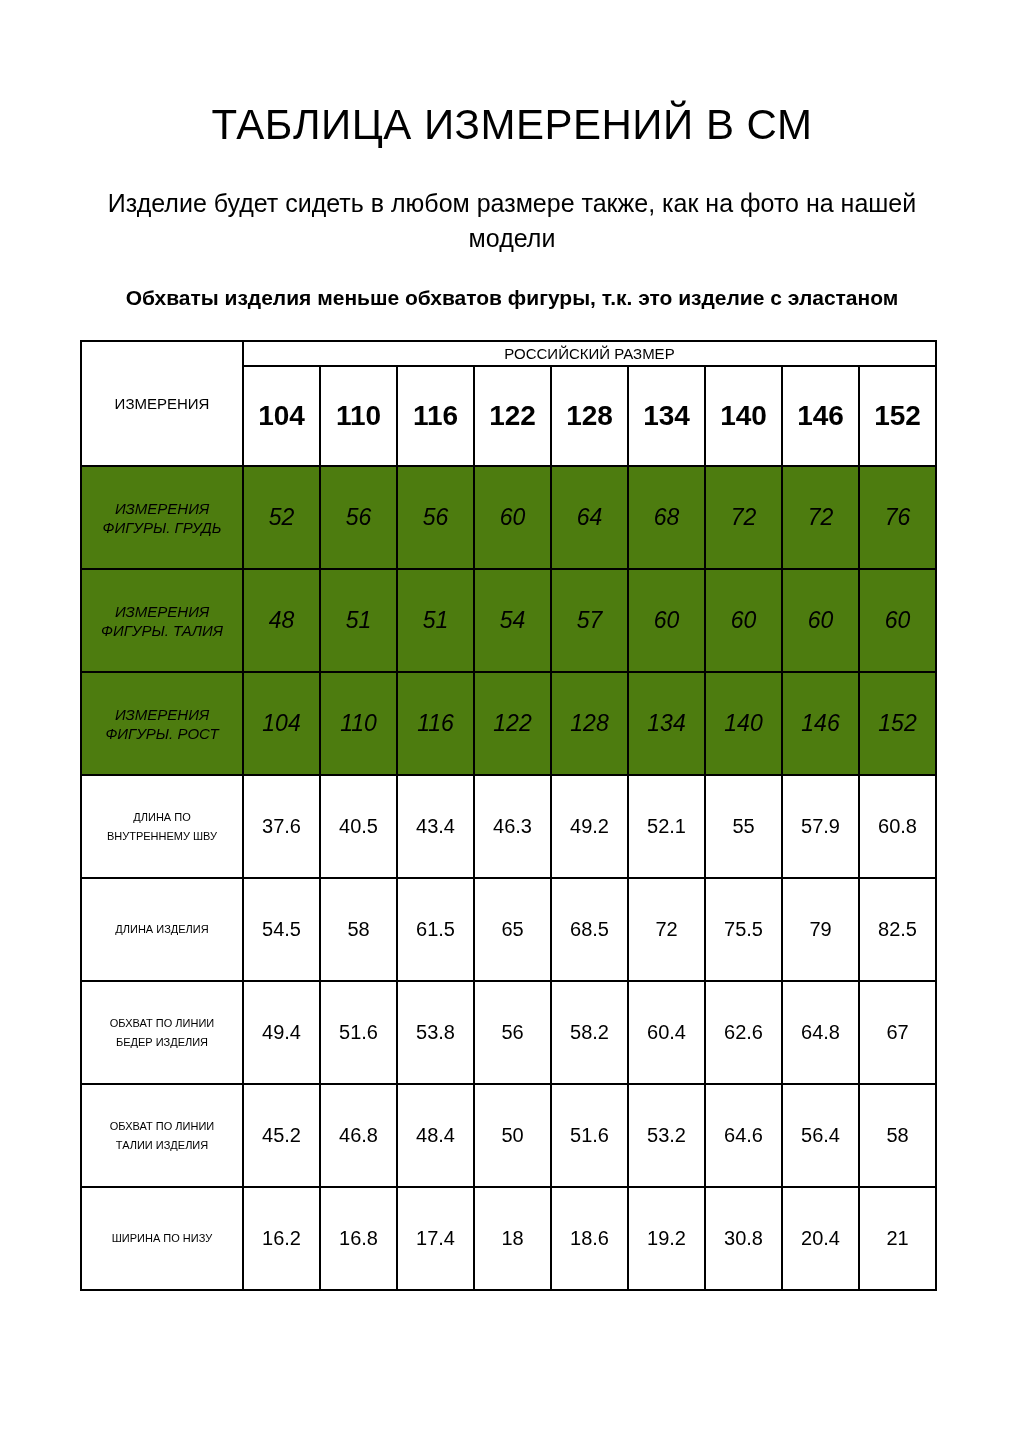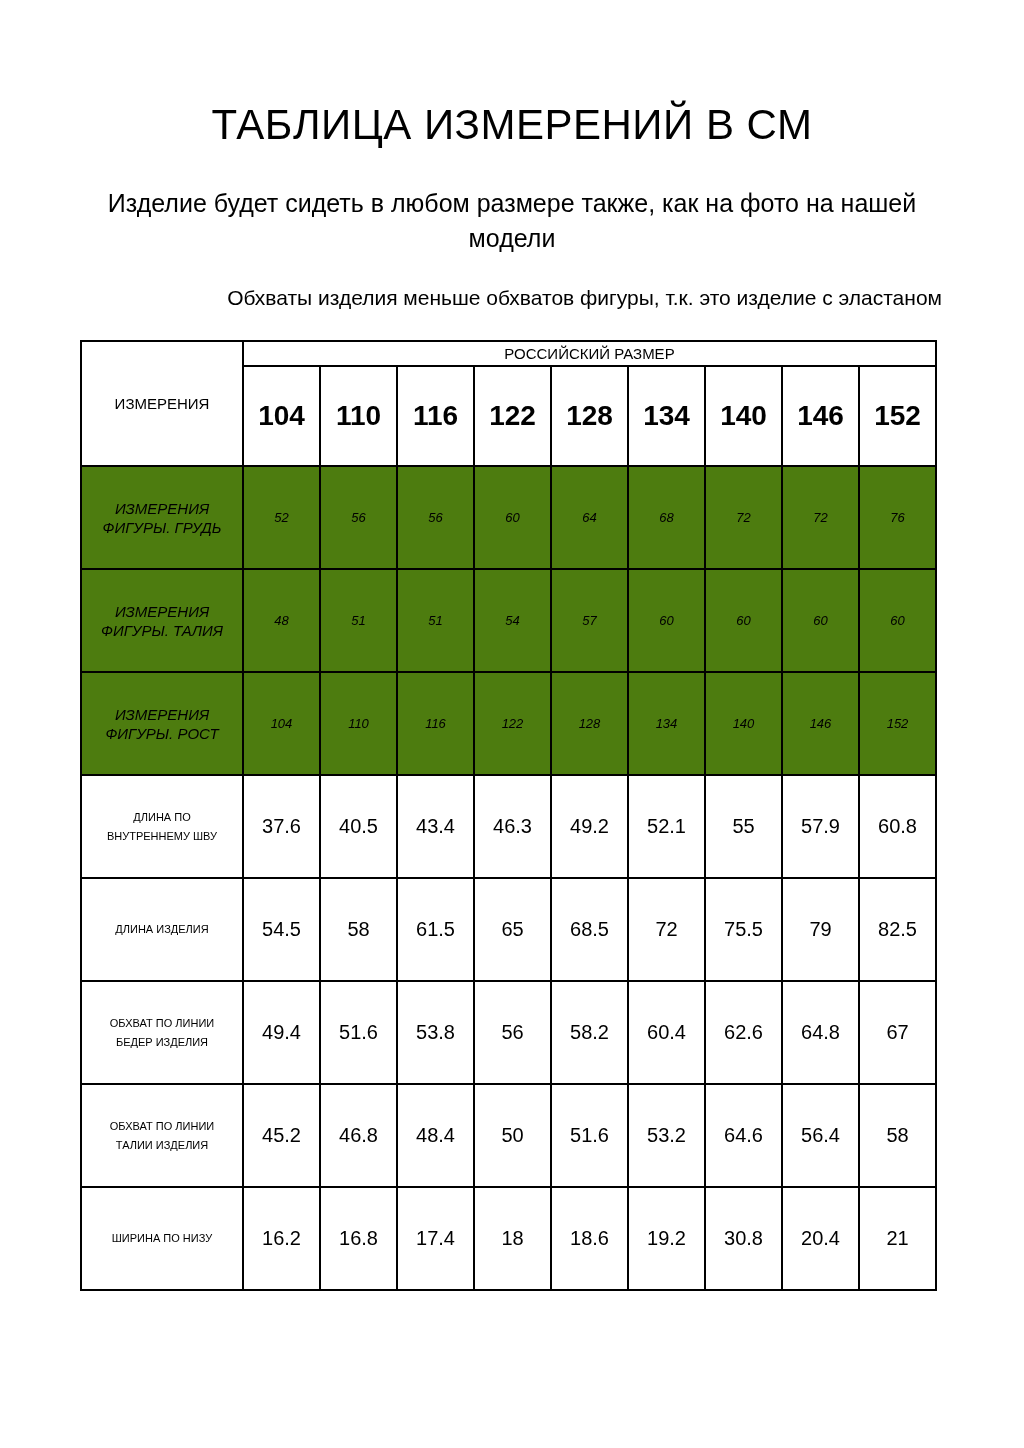--- a/index.html
+++ b/index.html
@@ -37,24 +37,24 @@
     margin: 36px auto 0 auto;
     max-width: 820px;
     text-align: center;
     font-size: 25px;
     line-height: 35px;
     font-weight: 400;
   }
   .note-secondary {
     margin: 28px auto 0 auto;
     max-width: 860px;
-    text-align: right;
+    text-align: center;
     font-size: 21px;
     line-height: 28px;
-    font-weight: 400;
+    font-weight: 700;
   }
   table.size-table {
     border-collapse: collapse;
     table-layout: fixed;
     width: 857px;
     margin: 28px 0 0 80px;
   }
   table.size-table th,
   table.size-table td {
     border: 2px solid #000000;
@@ -83,21 +83,21 @@
   tr.data-row { height: 103px; }
   tr.data-row td.row-label {
     font-size: 11px;
     line-height: 19px;
     font-weight: 400;
     padding: 2px 12px;
   }
   tr.data-row td.value-cell { font-size: 20px; }
   tr.data-row.shaded td { background: #4d7c0f; font-style: italic; }
   tr.data-row.shaded td.row-label { font-size: 15px; }
-  tr.data-row.shaded td.value-cell { font-size: 13px; }
+  tr.data-row.shaded td.value-cell { font-size: 23px; }
 </style>
 </head>
 <body>
 
 <div class="page">
 
   <h1 class="doc-title">ТАБЛИЦА ИЗМЕРЕНИЙ В СМ</h1>
 
 
   <p class="note-primary">Изделие будет сидеть в любом размере также, как на фото на нашей модели</p>

